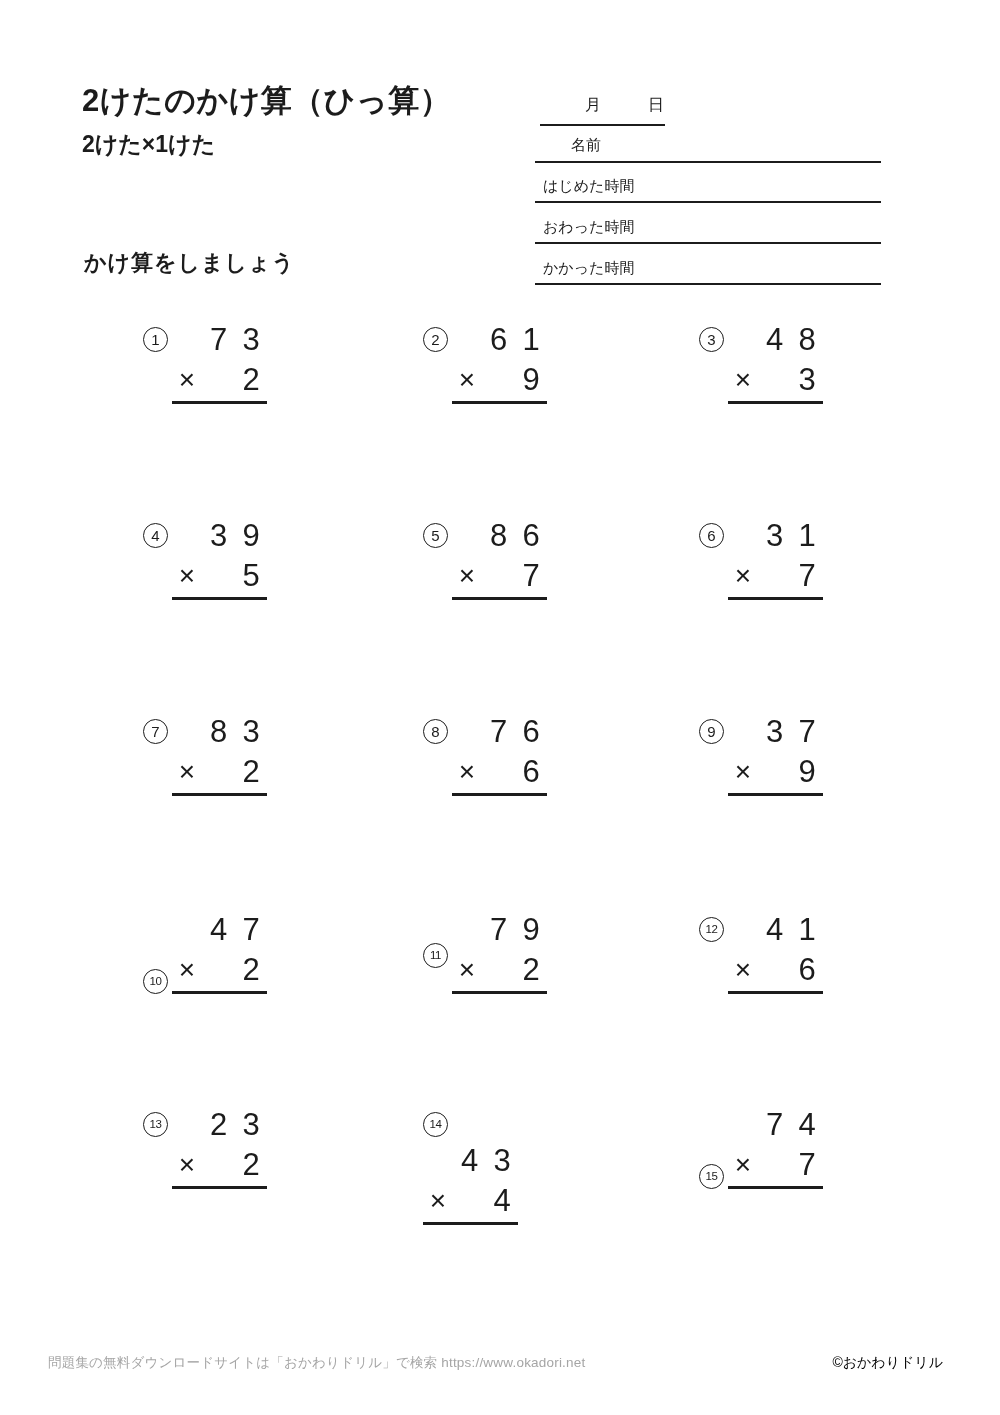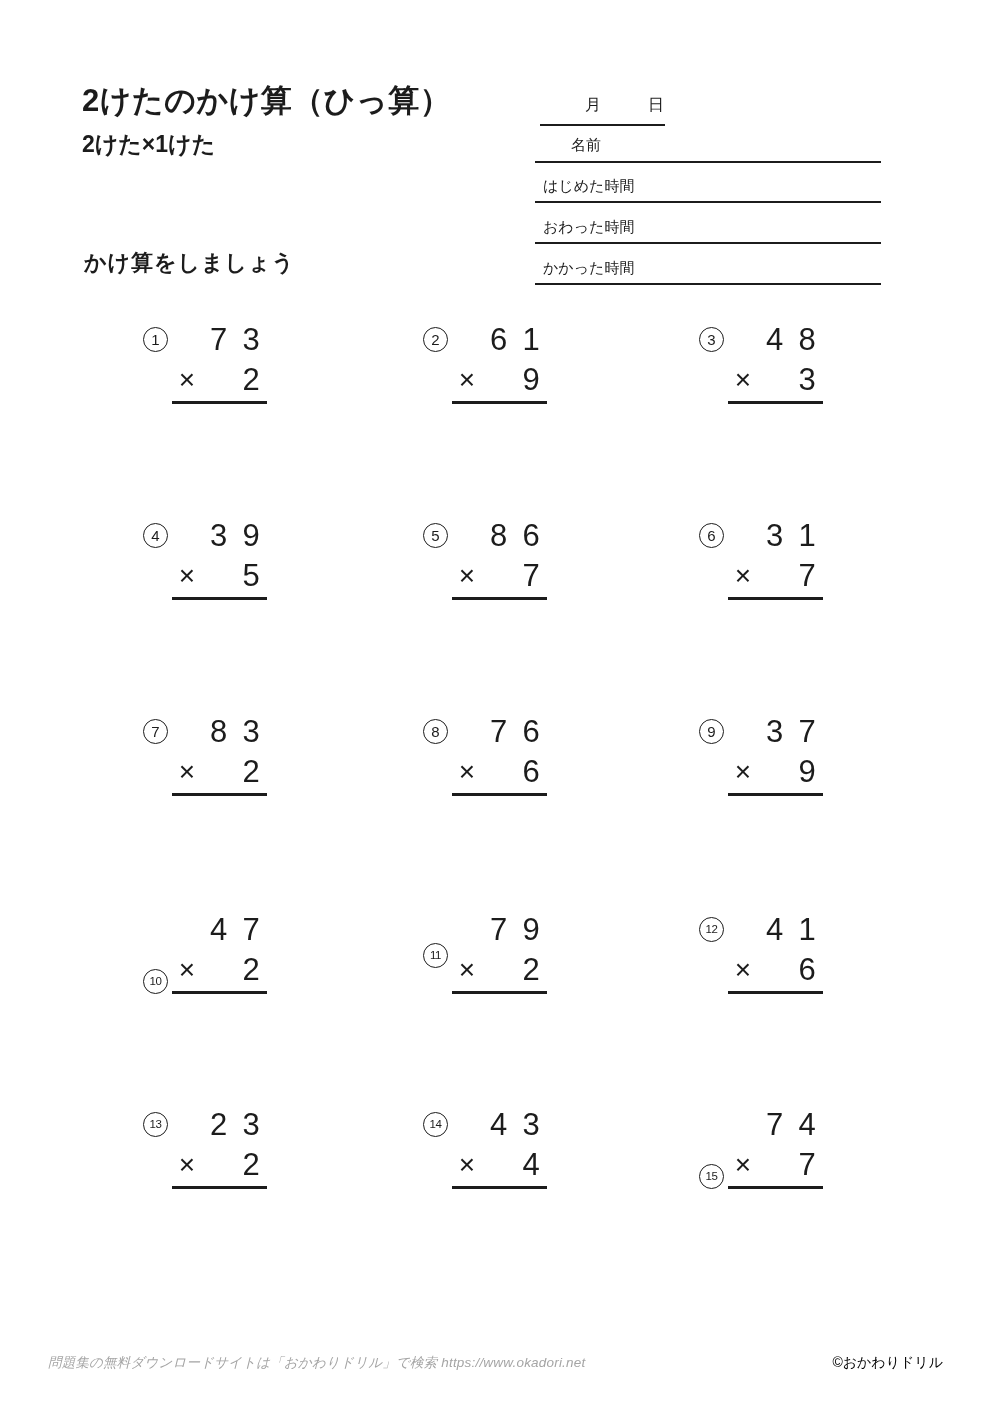--- a/index.html
+++ b/index.html
@@ -59,21 +59,21 @@
   .cell { display: block; text-align: center; font-size: 31px; line-height: 40px; font-weight: 400; }
   .c-op   { width: 30px; }
   .c-tens { width: 33px; }
   .c-ones { width: 32px; }
   .op-sign { font-size: 28px; }
   .answer-line { border-top: 3px solid #1c1c1c; height: 0; margin-top: 1px; }
 
   
   .footer-left {
     position: absolute; left: 48px; top: 1342px;
-    font-size: 13.5px; color: #a5a5a5; letter-spacing: 0.2px; font-style: italic;
+    font-size: 13.5px; color: #a5a5a5; letter-spacing: 0.2px;
   }
   .footer-right {
     position: absolute; right: 57px; top: 1342px;
     font-size: 14px; color: #000000;
   }
 </style>
 </head>
 <body>
 
 <div class="page">
@@ -304,21 +304,21 @@
             <span class="cell c-ones">3</span>
           </div>
           <div class="crow">
             <span class="cell c-op op-sign">×</span>
             <span class="cell c-tens"></span>
             <span class="cell c-ones">2</span>
           </div>
           <div class="answer-line"></div>
         </div>
       </div>
-      <div class="problem" style="left: 423px; top: 1093px;">
+      <div class="problem" style="left: 423px; top: 1093px; flex-direction: column;">
         <span class="badge two">14</span>
         <div class="calc">
           <div class="crow">
             <span class="cell c-op"></span>
             <span class="cell c-tens">4</span>
             <span class="cell c-ones">3</span>
           </div>
           <div class="crow">
             <span class="cell c-op op-sign">×</span>
             <span class="cell c-tens"></span>

